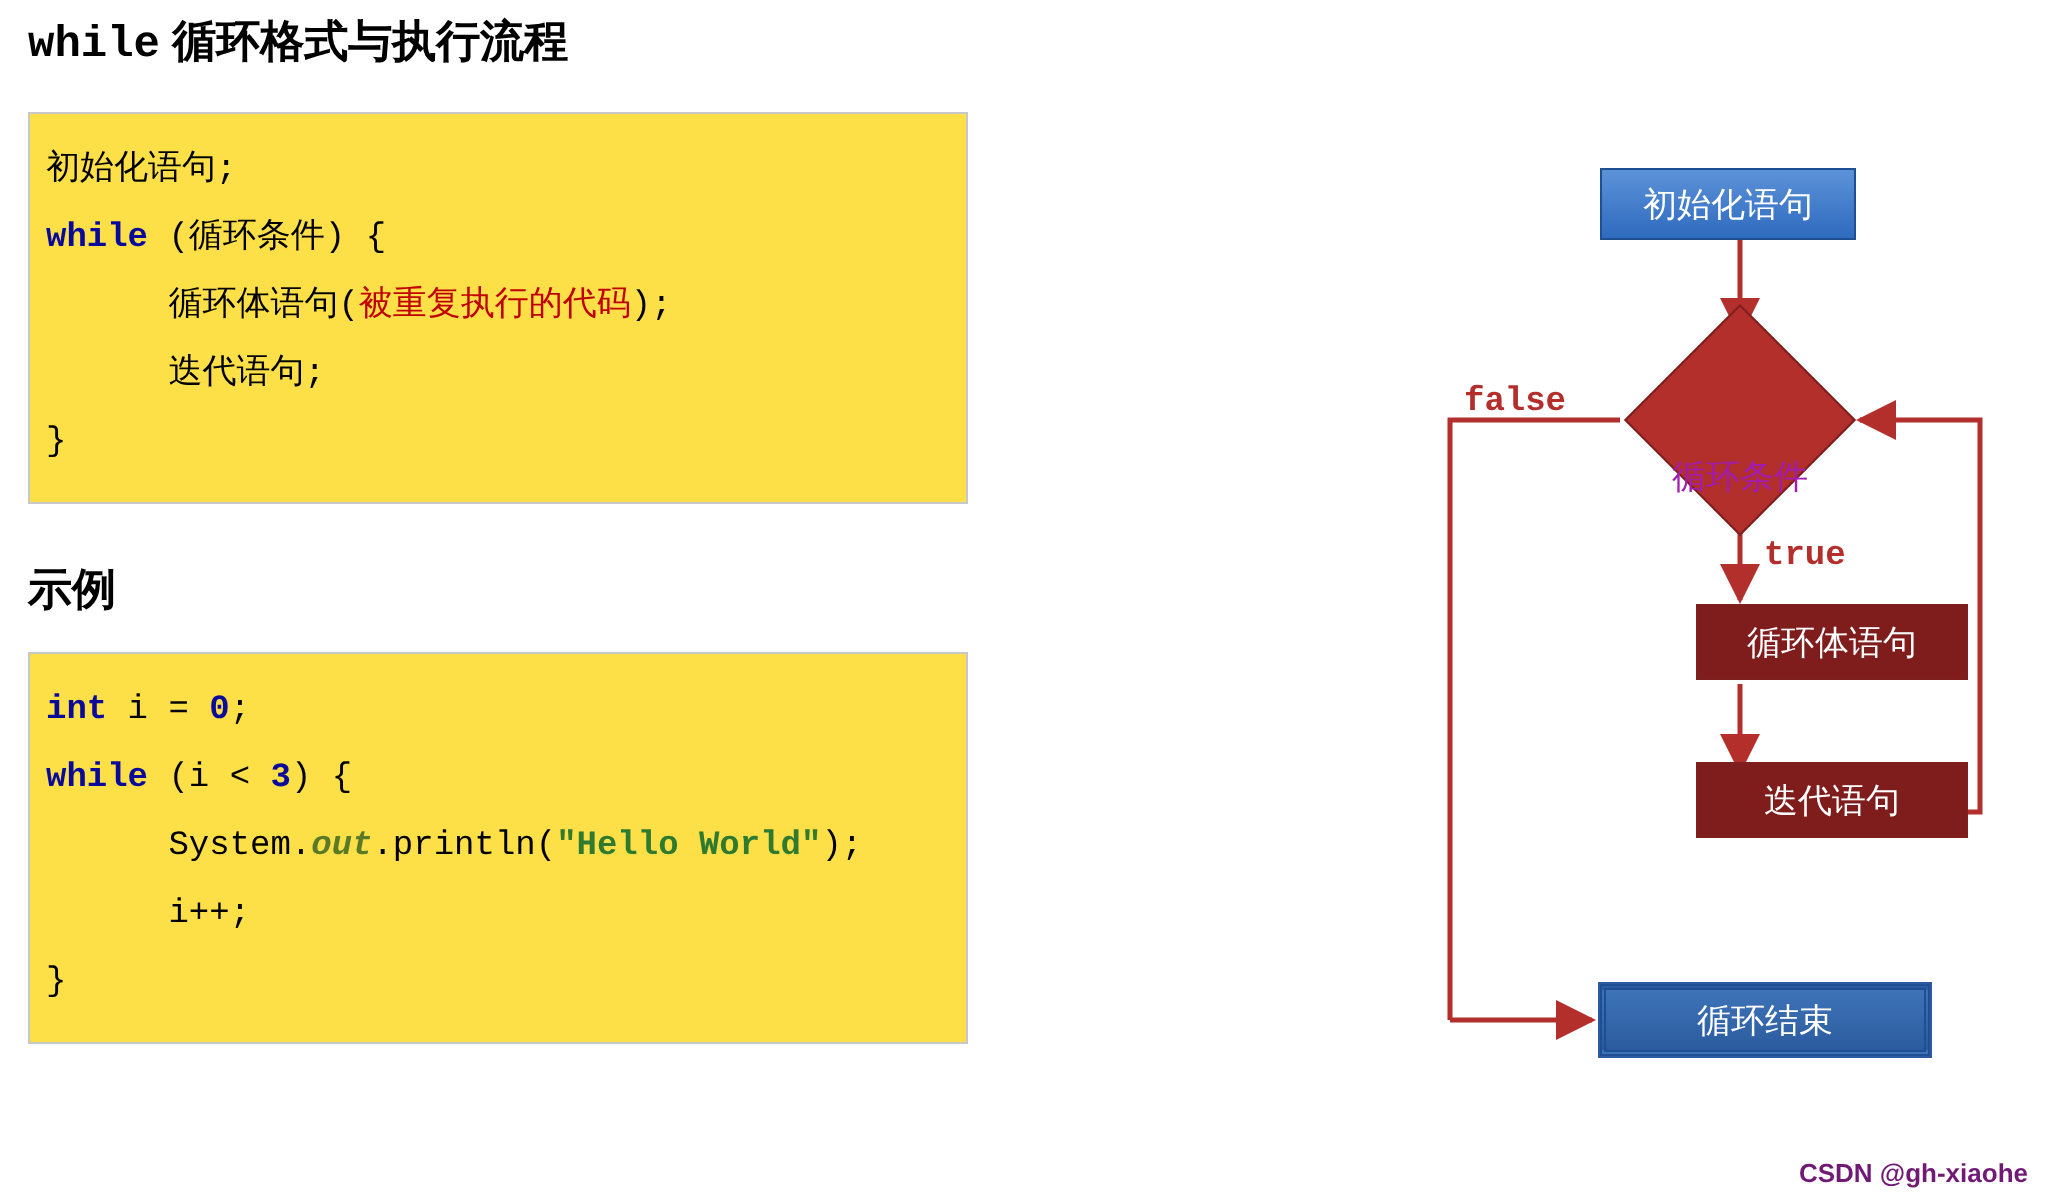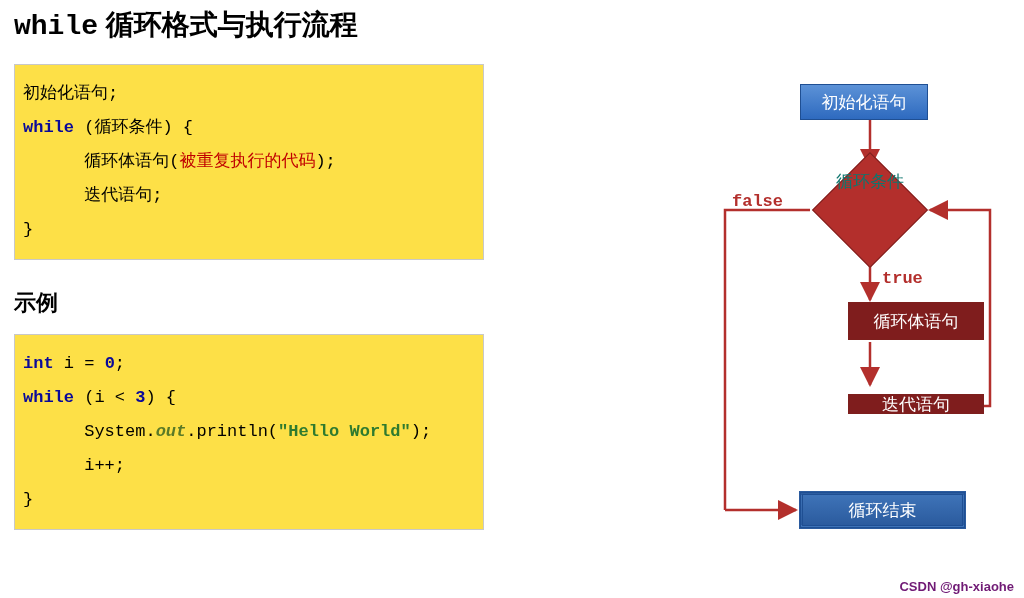--- a/index.html
+++ b/index.html
@@ -13,21 +13,21 @@
     overflow: hidden;
     position: relative;
   }
   .left-col {
     position: absolute;
     left: 14px;
     top: 6px;
     width: 470px;
   }
   h1.main-title {
-    font-size: 28px;
+    font-size: 22px;
     font-weight: 700;
     margin: 0 0 20px 0;
   }
   h1.main-title .mono {
     font-family: "Consolas", "Courier New", monospace;
   }
   h2.sub-title {
     font-size: 22px;
     font-weight: 700;
     margin: 28px 0 16px 0;
@@ -88,23 +88,23 @@
     height: 100%;
     background: #b32f2c;
     border: 1.5px solid #7d1f1d;
     transform: rotate(45deg);
     box-sizing: border-box;
   }
   .diamond-label {
     position: absolute;
     top: 0; left: 0; width: 100%; height: 100%;
     display: flex;
-    align-items: flex-start;
+    align-items: flex-end;
     justify-content: center;
-    color: #0f766e;
+    color: #a21caf;
     font-size: 17px;
   }
   .flow-label {
     position: absolute;
     font-family: "Consolas", "Courier New", monospace;
     color: #b32f2c;
     font-weight: 700;
     font-size: 17px;
   }
   svg.arrows {
@@ -177,21 +177,21 @@
     <span>循环条件</span>
   </div>
 
   <div class="flow-label" style="left:262px; top:199px;">true</div>
   <div class="flow-label" style="left:112px; top:122px;">false</div>
 
   <div class="node red-box" style="left:182px; top:232px; width:136px; height:38px;">
     <span>循环体语句</span>
   </div>
 
-  <div class="node red-box" style="left:182px; top:324px; width:136px; height:20px;">
+  <div class="node red-box" style="left:182px; top:311px; width:136px; height:38px;">
     <span>迭代语句</span>
   </div>
 
   <div class="node blue-box2" style="left:180px; top:422px; width:165px; height:36px;">
     <span>循环结束</span>
   </div>
 </div>
 
 <div class="watermark">CSDN @gh-xiaohe</div>
 

